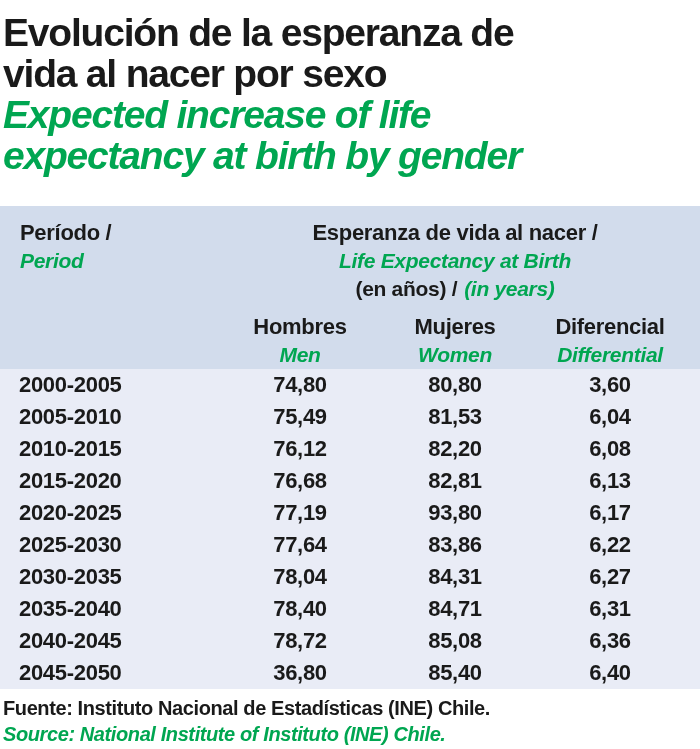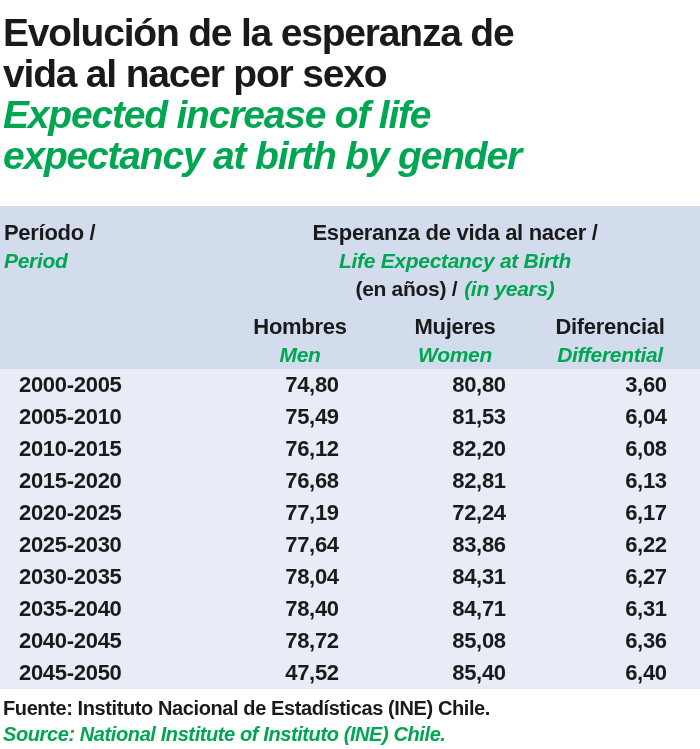--- a/index.html
+++ b/index.html
@@ -33,21 +33,21 @@
 
   .thead {
     background: #d2dcec;
     height: 163px;
     padding-top: 13px;
   }
   .h-top {
     display: grid;
     grid-template-columns: 210px 490px;
   }
-  .h-period { padding-left: 4px; }
+  .h-period { padding-left: 20px; }
   .h-group { text-align: center; }
   .hl {
     font-size: 22px;
     font-weight: bold;
     line-height: 28px;
     color: #1a1a1a;
     letter-spacing: -0.3px;
   }
   .hl.green {
     color: #00a651;
@@ -64,21 +64,20 @@
     margin-top: 10px;
   }
   .h-cols .cell { text-align: center; }
 
   .tbody { background: #e9ecf6; }
   .trow {
     display: grid;
     grid-template-columns: 210px 180px 130px 180px;
     height: 32px;
     line-height: 32px;
-    gap: 12px;
   }
   .trow .c {
     font-size: 22px;
     font-weight: bold;
     color: #1a1a1a;
     letter-spacing: -0.3px;
   }
   .trow .p { padding-left: 19px; text-align: left; }
   .trow .n { text-align: center; }
 
@@ -168,21 +167,21 @@
     </div>
     <div class="trow">
       <div class="c p">2015-2020</div>
       <div class="c n">76,68</div>
       <div class="c n">82,81</div>
       <div class="c n">6,13</div>
     </div>
     <div class="trow">
       <div class="c p">2020-2025</div>
       <div class="c n">77,19</div>
-      <div class="c n">72,24</div>
+      <div class="c n">93,80</div>
       <div class="c n">6,17</div>
     </div>
     <div class="trow">
       <div class="c p">2025-2030</div>
       <div class="c n">77,64</div>
       <div class="c n">83,86</div>
       <div class="c n">6,22</div>
     </div>
     <div class="trow">
       <div class="c p">2030-2035</div>
@@ -197,21 +196,21 @@
       <div class="c n">6,31</div>
     </div>
     <div class="trow">
       <div class="c p">2040-2045</div>
       <div class="c n">78,72</div>
       <div class="c n">85,08</div>
       <div class="c n">6,36</div>
     </div>
     <div class="trow">
       <div class="c p">2045-2050</div>
-      <div class="c n">47,52</div>
+      <div class="c n">36,80</div>
       <div class="c n">85,40</div>
       <div class="c n">6,40</div>
     </div>
   </div>
 </div>
 
 <div class="footer">
   <div class="src-es">Fuente: Instituto Nacional de Estadísticas (INE) Chile.</div>
   <div class="src-en">Source: National Institute of Instituto (INE) Chile.</div>
 </div>

